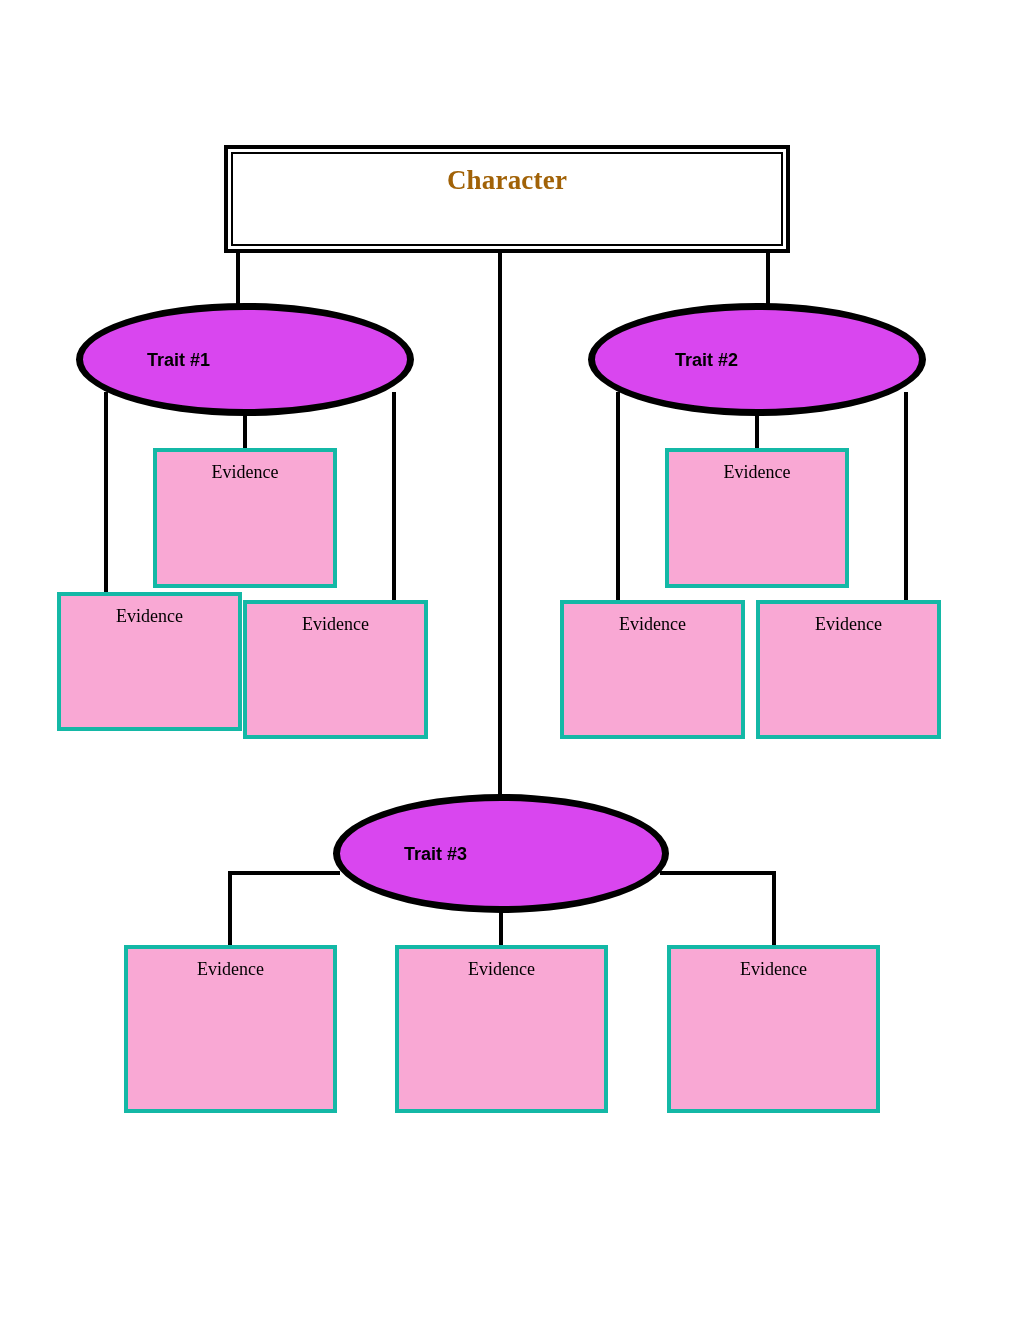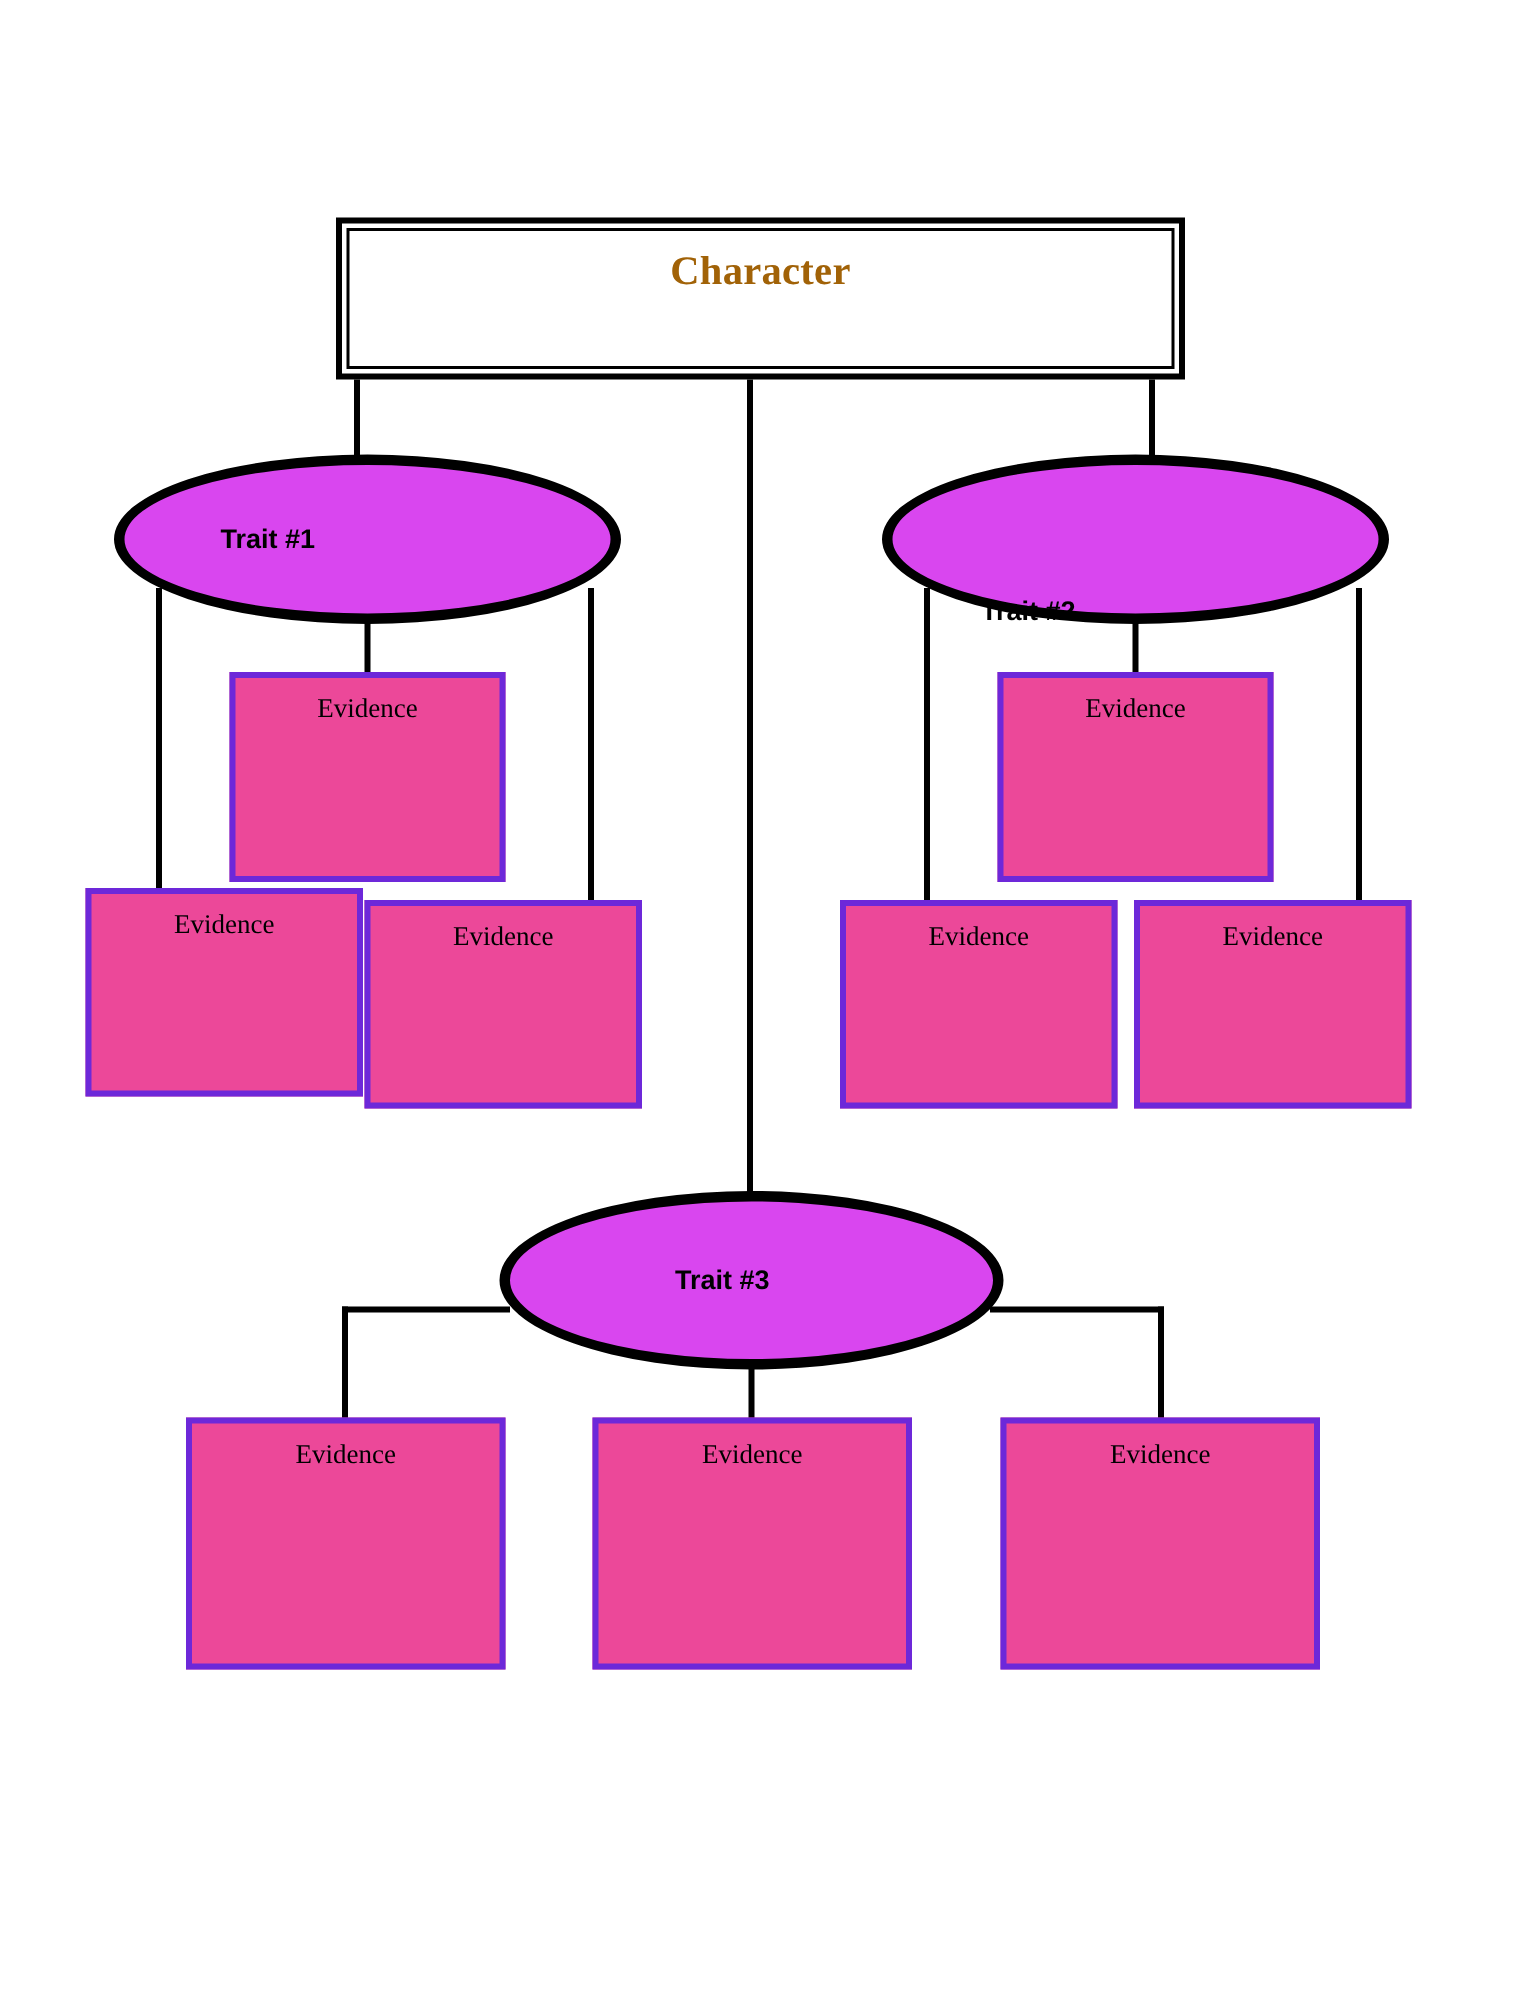--- a/index.html
+++ b/index.html
@@ -88,22 +88,22 @@
     font-weight: bold;
     font-size: 18px;
     color: #000000;
     white-space: nowrap;
   }
 
   
   .evidence-box {
     position: absolute;
     box-sizing: border-box;
-    border: 4px solid #6d28d9;
-    background: #ec4899;
+    border: 4px solid #14b8a6;
+    background: #f9a8d4;
     z-index: 4;
   }
   .evidence-label {
     position: absolute;
     left: 0;
     right: 0;
     top: 10px;
     text-align: center;
     font-family: "Liberation Serif", "DejaVu Serif", serif;
     font-size: 18px;
@@ -157,37 +157,37 @@
 
   <div class="evidence-box" style="left:57px; top:592px; width:185px; height:139px;">
     <div class="evidence-label">Evidence</div>
   </div>
 
   <div class="evidence-box raised" style="left:243px; top:600px; width:185px; height:139px;">
     <div class="evidence-label">Evidence</div>
   </div>
 
   <div class="oval" style="left:588px; top:303px; width:338px; height:113px;">
-    <div class="oval-label" style="left:59px;margin-top:48px;">Trait #2</div>
+    <div class="oval-label" style="left:80px;">Trait #2</div>
   </div>
 
   <div class="evidence-box" style="left:665px; top:448px; width:184px; height:140px;">
     <div class="evidence-label">Evidence</div>
   </div>
 
   <div class="evidence-box" style="left:560px; top:600px; width:185px; height:139px;">
     <div class="evidence-label">Evidence</div>
   </div>
 
   <div class="evidence-box" style="left:756px; top:600px; width:185px; height:139px;">
     <div class="evidence-label">Evidence</div>
   </div>
 
   <div class="oval" style="left:333px; top:794px; width:336px; height:119px;">
-    <div class="oval-label" style="left:64px;margin-left:46px;">Trait #3</div>
+    <div class="oval-label" style="left:64px;">Trait #3</div>
   </div>
 
   <div class="evidence-box" style="left:124px; top:945px; width:213px; height:168px;">
     <div class="evidence-label">Evidence</div>
   </div>
 
   <div class="evidence-box" style="left:395px; top:945px; width:213px; height:168px;">
     <div class="evidence-label">Evidence</div>
   </div>
 

